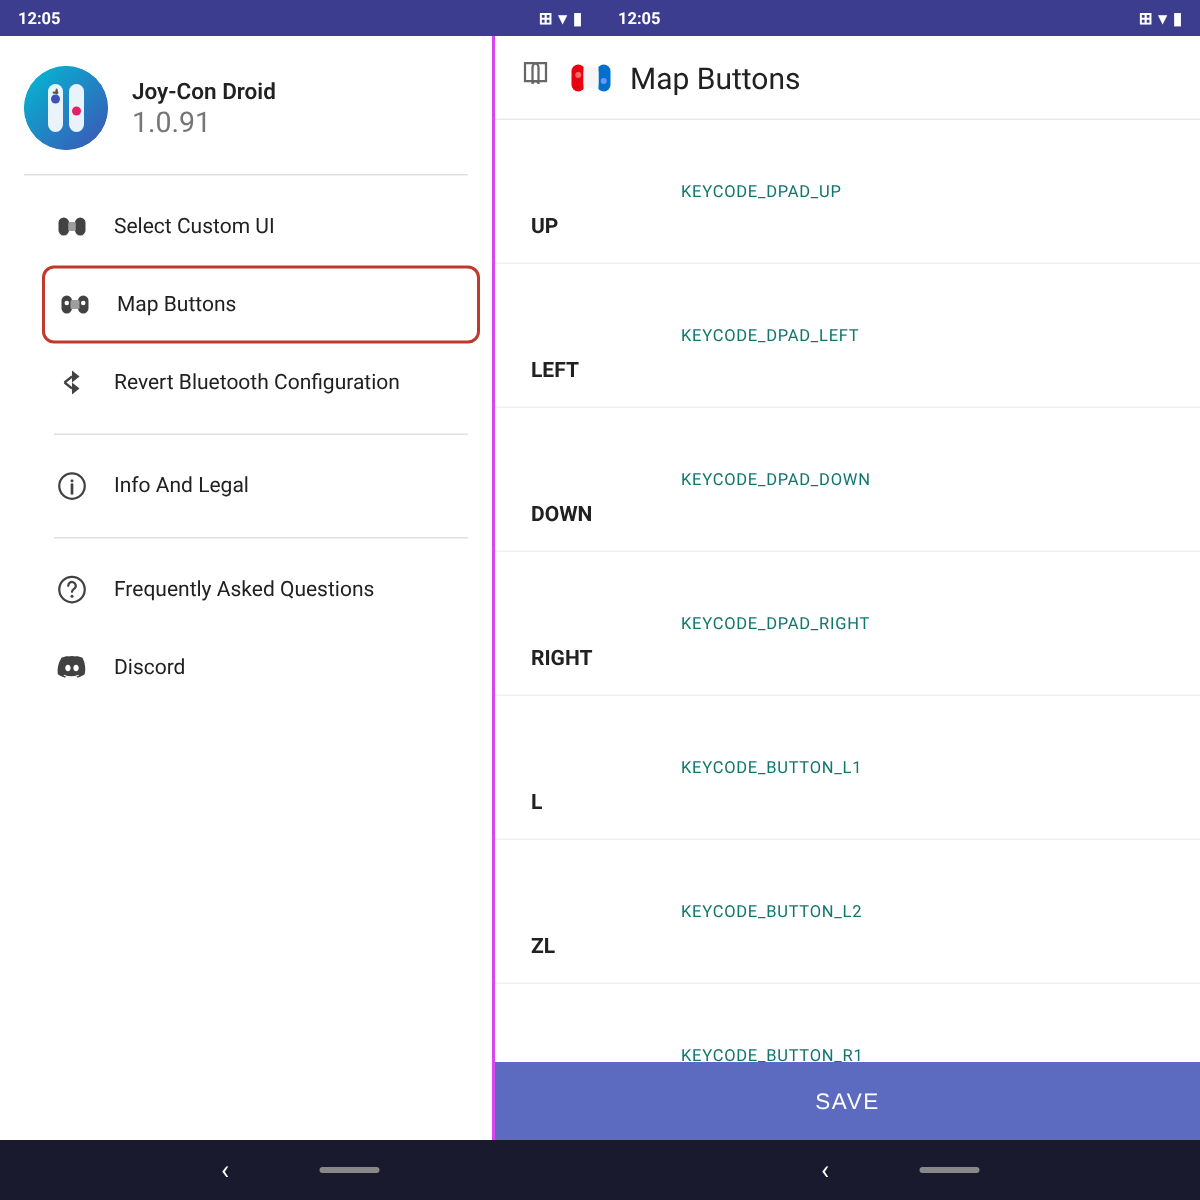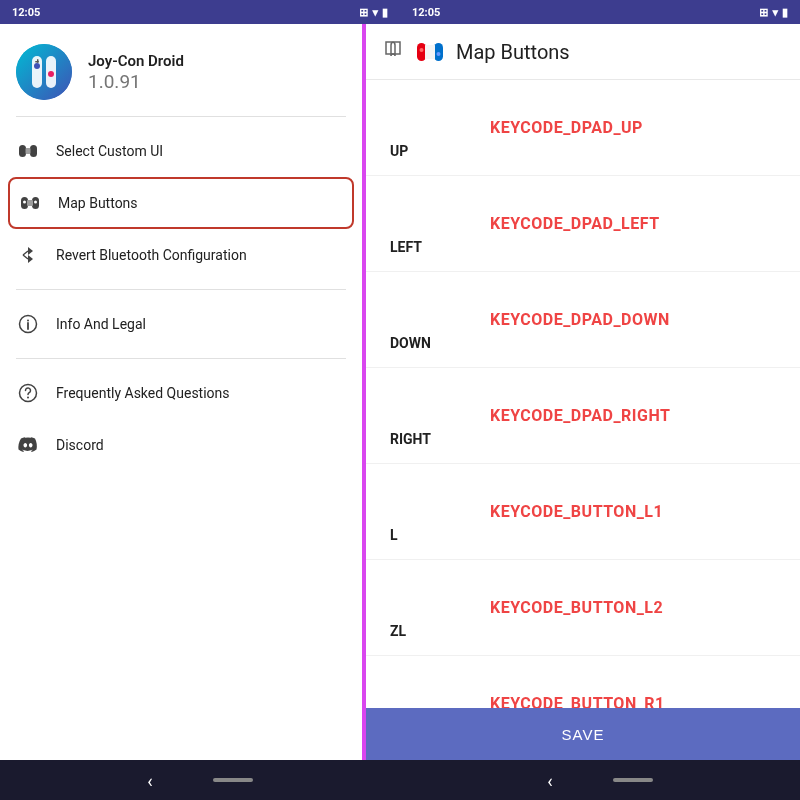--- a/index.html
+++ b/index.html
@@ -41,25 +41,25 @@
 
     
     .main-content {
       display: flex;
       flex: 1;
       height: calc(800px - 24px - 40px);
     }
 
     
     .drawer {
-      width: 366px;
+      width: 330px;
       background: #fff;
       display: flex;
       flex-direction: column;
-      border-right: 4px solid #d946ef;
+      border-right: 2px solid #d946ef;
     }
 
     .drawer-header {
       padding: 20px 16px 16px;
       display: flex;
       align-items: center;
       gap: 16px;
       background: #fff;
     }
 
@@ -93,20 +93,21 @@
 
     .drawer-divider {
       height: 1px;
       background: #e0e0e0;
       margin: 0 16px;
     }
 
     .drawer-items {
       flex: 1;
       padding-top: 8px;
+      margin-left: 20px;
     }
 
     .drawer-item {
       display: flex;
       align-items: center;
       padding: 14px 16px;
       cursor: pointer;
       gap: 16px;
       position: relative;
     }
@@ -190,24 +191,23 @@
     .button-name {
       font-size: 14px;
       font-weight: 700;
       color: #212121;
       width: 100px;
       min-width: 100px;
       margin-top: 47px;
     }
 
     .button-keycode {
-      font-size: 16px;
-      color: #ef4444;
+      font-size: 11px;
+      color: #0f766e;
       letter-spacing: 0.5px;
-      font-weight: bold;
     }
 
     .save-bar {
       height: 52px;
       background: #5c6bc0;
       display: flex;
       align-items: center;
       justify-content: center;
     }
 

